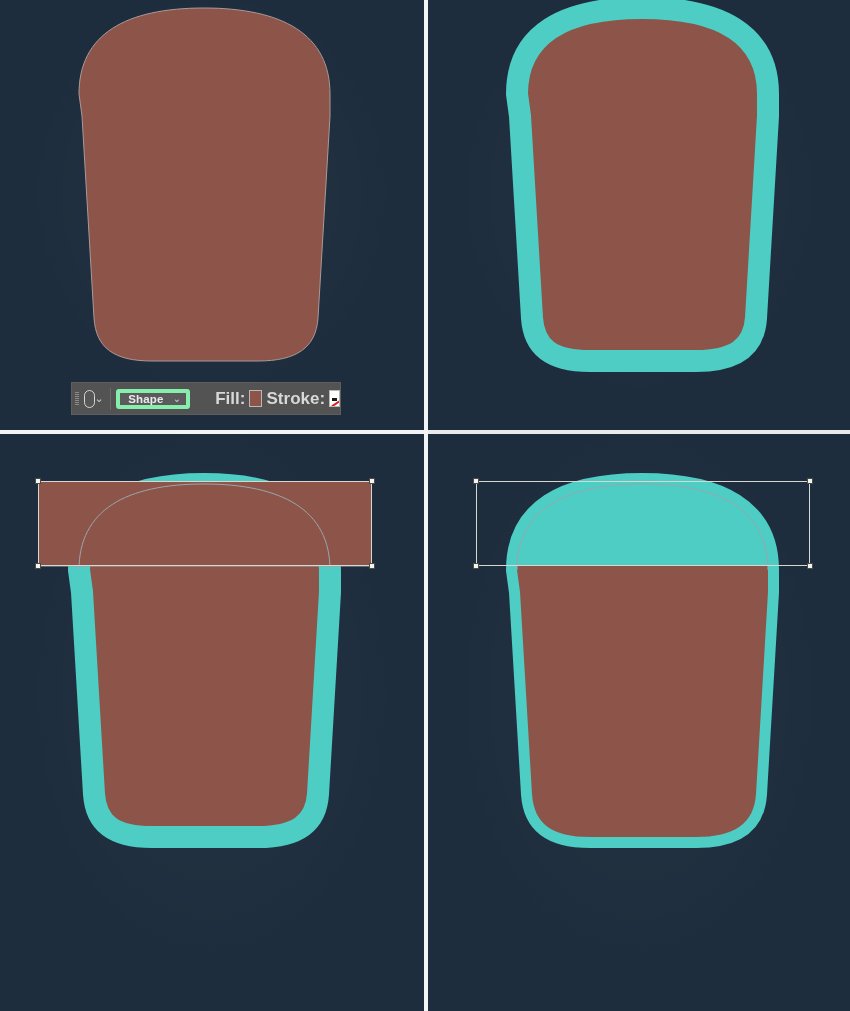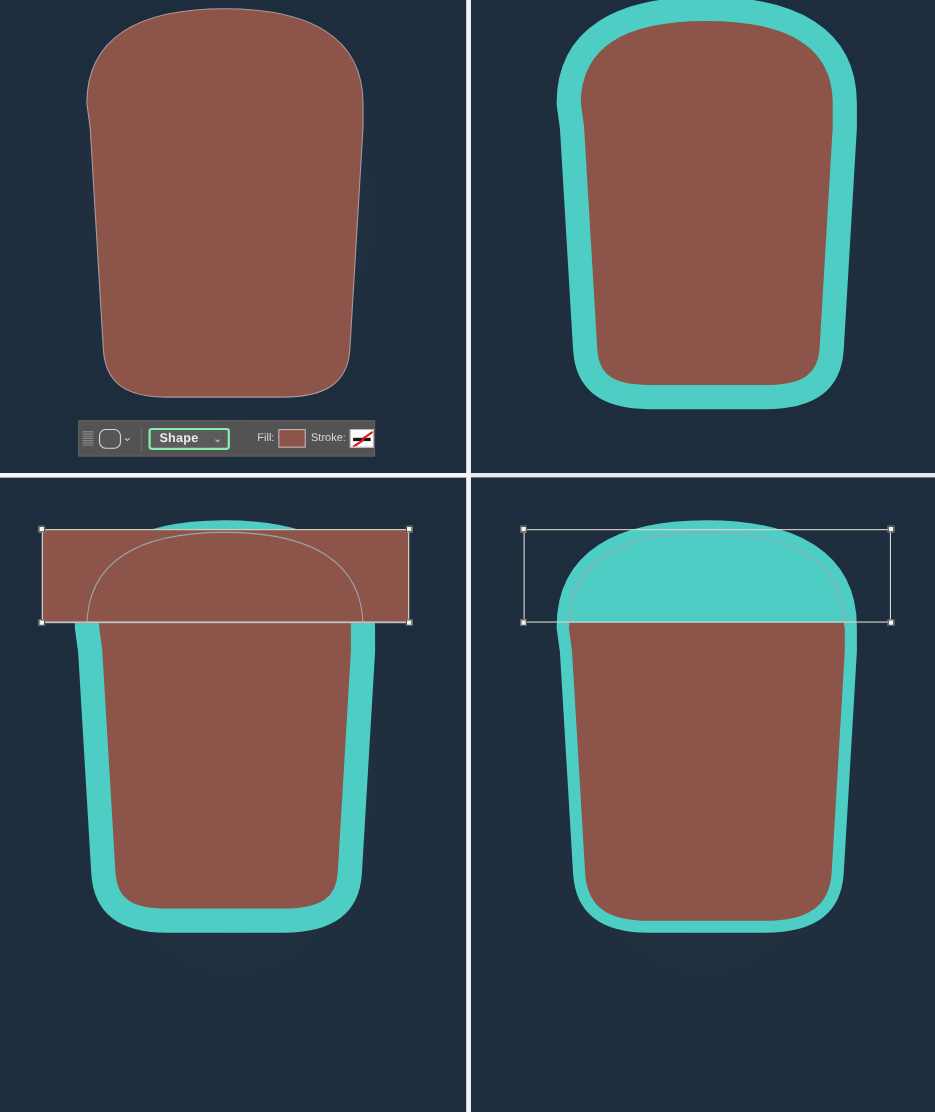--- a/index.html
+++ b/index.html
@@ -43,27 +43,27 @@
           display:flex; flex-direction:column; justify-content:center; gap:1px; }
   .grip i { display:block; height:1px; background:#8a8a8a; }
   .tool-swatch {
     width:22px; height:18px; border:1.6px solid #d6d6d6; border-radius:6px;
     background:#565656;
   }
   .chev { width:14px; text-align:center; color:#c9c9c9; font-size:11px; line-height:1; }
   .vsep { width:1px; height:22px; background:#6b6b6b; margin:0 6px; }
   .dropdown {
     height:20px; min-width:74px; background:#5b5b5b;
-    border:2px solid #86efac; border-radius:3px;
+    border:4px solid #86efac; border-radius:3px;
     display:flex; align-items:center; justify-content:space-between;
     padding:0 5px 0 8px; margin-right:20px;
   }
   .dropdown span.lbl { color:#eaeaea; font-size:11.5px; font-weight:bold; letter-spacing:.2px; }
   .dropdown span.cv { color:#cfcfcf; font-size:10px; margin-left:8px; }
-  .swlabel { color:#d8d8d8; font-size:10px; font-weight:normal; margin:0 4px 0 5px; }
+  .swlabel { color:#d8d8d8; font-size:17px; font-weight:bold; margin:0 4px 0 5px; }
   .sw-fill { width:27px; height:17px; background:#8d5449; border:1.5px solid #b9b9b9; }
   .sw-stroke { width:24px; height:17px; background:#ffffff; border:1.5px solid #b9b9b9;
                position:relative; overflow:hidden; }
   .sw-stroke .bar { position:absolute; left:2px; right:2px; top:7px; height:3px; background:#1a1a1a; }
   .sw-stroke .sl { position:absolute; width:12px; height:2.4px; background:#e01b1b;
                    transform:rotate(-34deg); }
   .sw-stroke .sl1 { left:9px; top:4px; }
   .sw-stroke .sl2 { left:1px; top:11px; }
 
   

